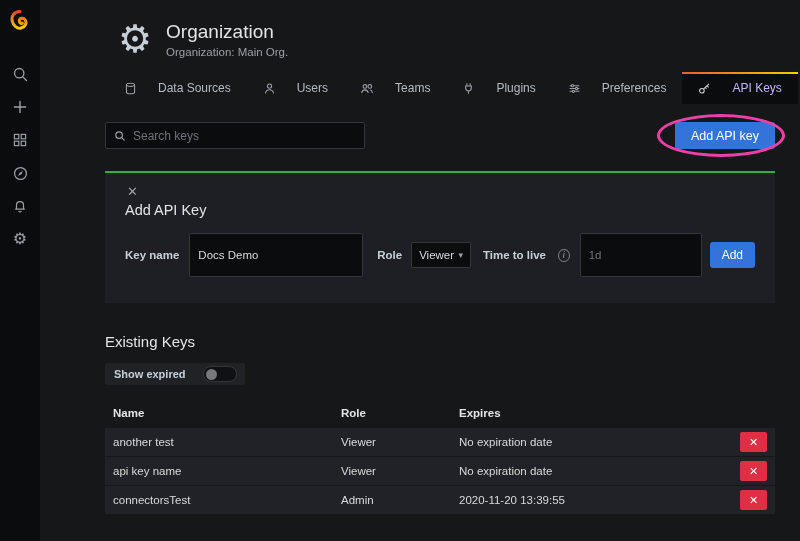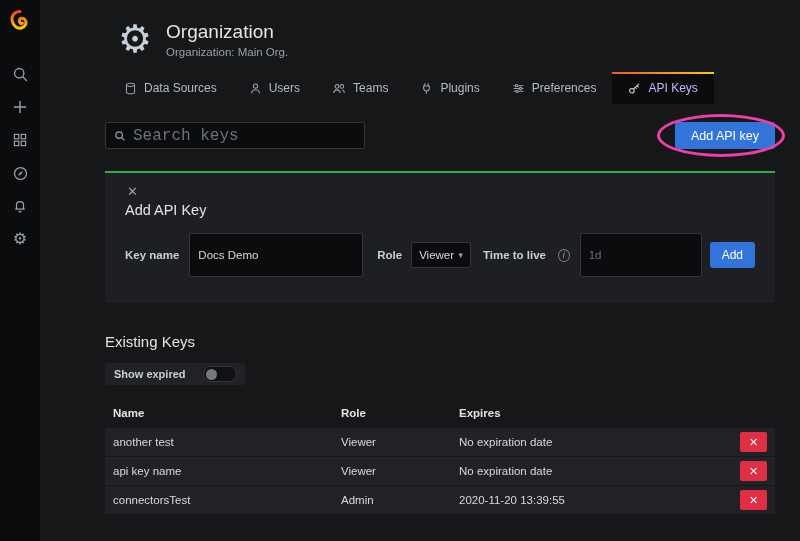--- a/index.html
+++ b/index.html
@@ -16,32 +16,32 @@
 
   
   .main { position:absolute; left:40px; top:0; right:0; bottom:0; }
   .page-header { display:flex; align-items:center; gap:14px; padding:20px 0 0 78px; }
   .gear-big { font-family:"DejaVu Sans", sans-serif; font-size:38px; color:#c7d0d9; line-height:1; }
   .page-title { font-size:19px; font-weight:500; color:#e3e4e6; }
   .page-subtitle { font-size:11.5px; color:#9aa0a6; margin-top:3px; }
 
   
   .tabbar { display:flex; margin-top:14px; padding-left:68px; align-items:stretch; }
-  .tab { position:relative; display:flex; align-items:center; gap:7px; padding:9px 16px; font-size:12px; color:#b4bbc1; cursor:pointer; }
+  .tab { position:relative; display:flex; align-items:center; gap:21px; padding:9px 16px; font-size:12px; color:#b4bbc1; cursor:pointer; }
   .tab svg { color:#9aa0a6; }
   .tab.active { background:#0b0c0e; color:#c4b5fd; }
   .tab.active svg { color:#d8d9da; }
   .tab.active::before { content:""; position:absolute; left:0; right:0; top:0; height:2px;
       background:linear-gradient(90deg,#f05a28 0%,#fbca0a 100%); }
 
   
   .content { width:670px; margin:18px 0 0 65px; }
   .toolbar { display:flex; justify-content:space-between; align-items:center; }
   .search-box { display:flex; align-items:center; gap:7px; width:260px; height:27px; background:#0b0c0e; border:1px solid #343639; border-radius:2px; padding:0 8px; }
-  .search-box input { flex:1; background:transparent; border:none; outline:none; color:#d8d9da; font-size:16px; font-family:Liberation Mono, monospace; }
+  .search-box input { flex:1; background:transparent; border:none; outline:none; color:#d8d9da; font-size:12px; font-family:Liberation Sans, sans-serif; }
   .search-box input::placeholder { color:#6e7277; }
   .btn-blue { background:#3274d9; color:#fff; border:none; border-radius:3px; height:27px; padding:0 16px; font-size:12.5px; font-family:inherit; cursor:pointer; }
   .add-wrap { position:relative; }
   .annotation-ellipse { position:absolute; left:-18px; top:-8px; width:128px; height:43px; border:3px solid #ee3fa8; border-radius:50%; pointer-events:none; }
 
   
   .add-panel { margin-top:22px; background:#1e1f24; border-top:2px solid #2fae44; padding:9px 20px 26px 20px; }
   .panel-close { background:none; border:none; color:#9aa0a6; font-size:13px; cursor:pointer; font-family:"DejaVu Sans", sans-serif; padding:2px; }
   .panel-title { font-size:14.5px; font-weight:500; color:#e3e4e6; margin:1px 0 15px 0; }
   .form-row { display:flex; align-items:center; font-size:11.5px; }

